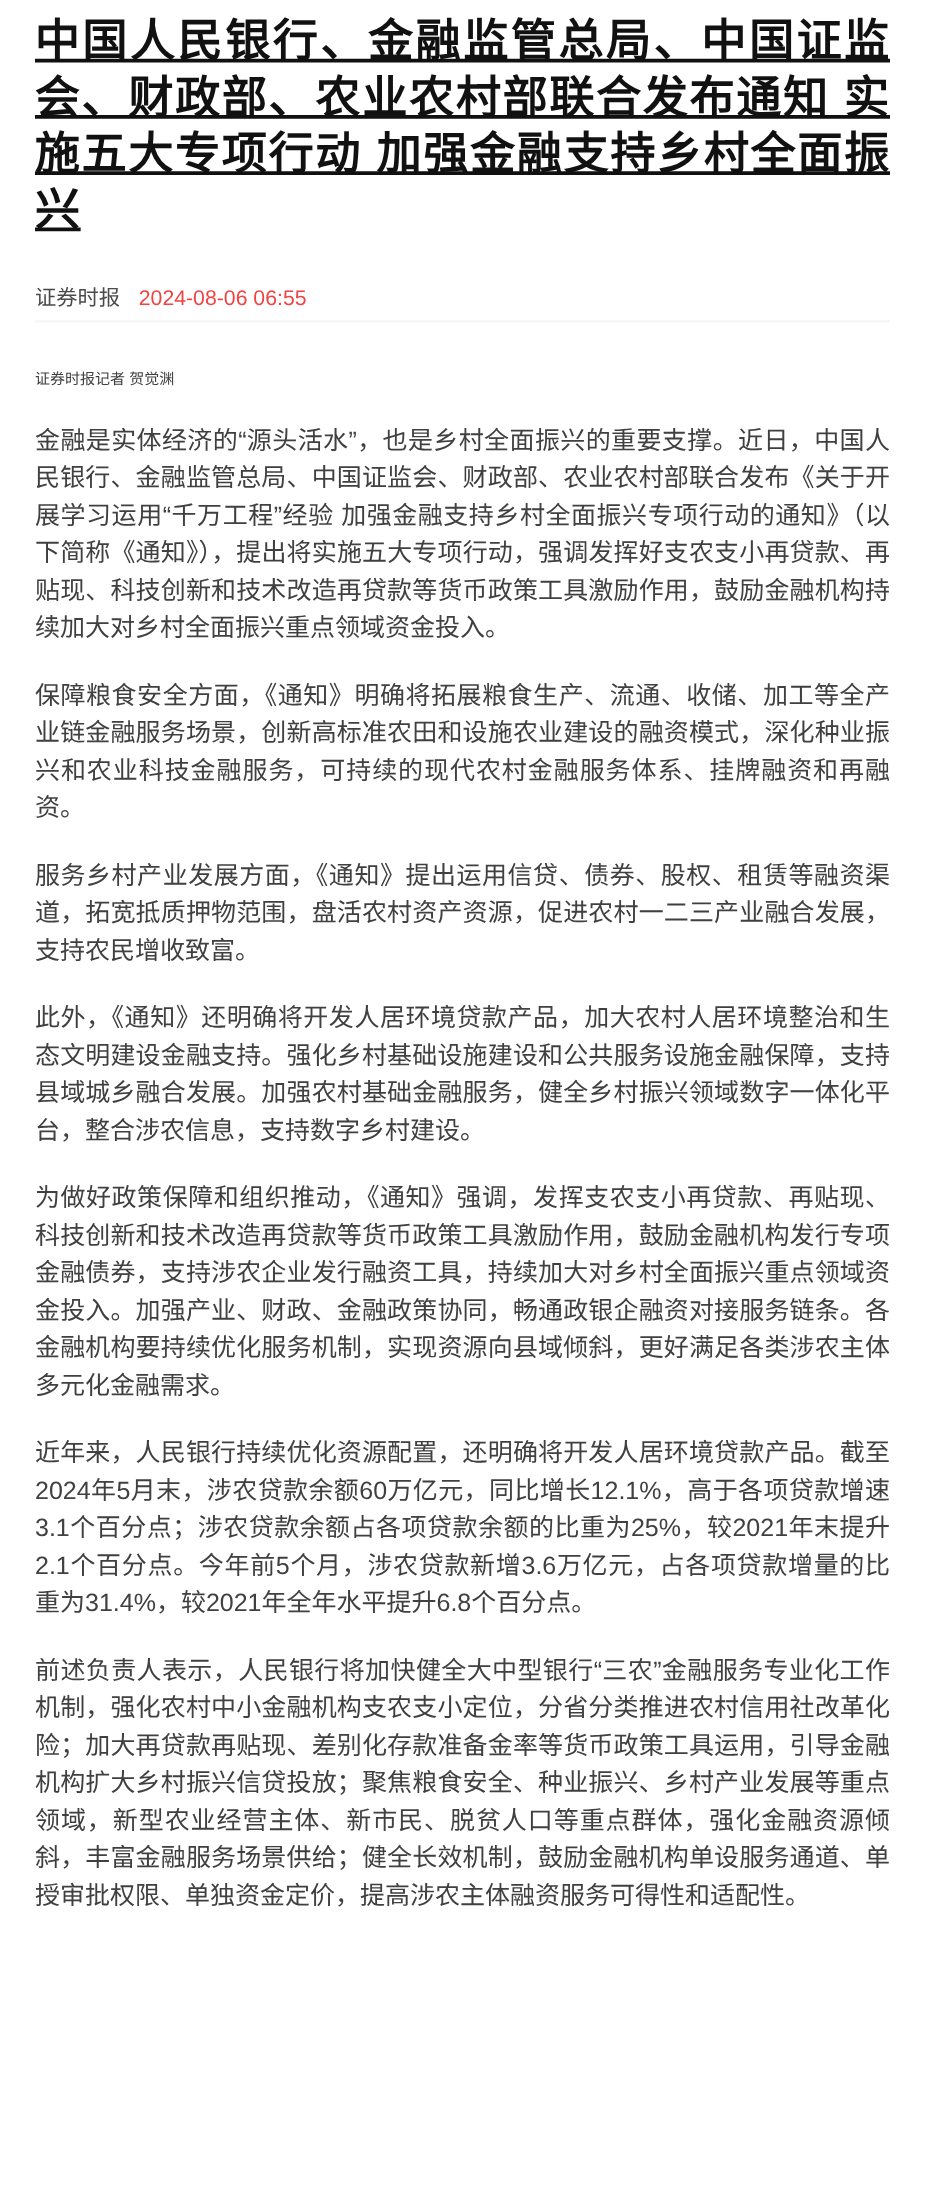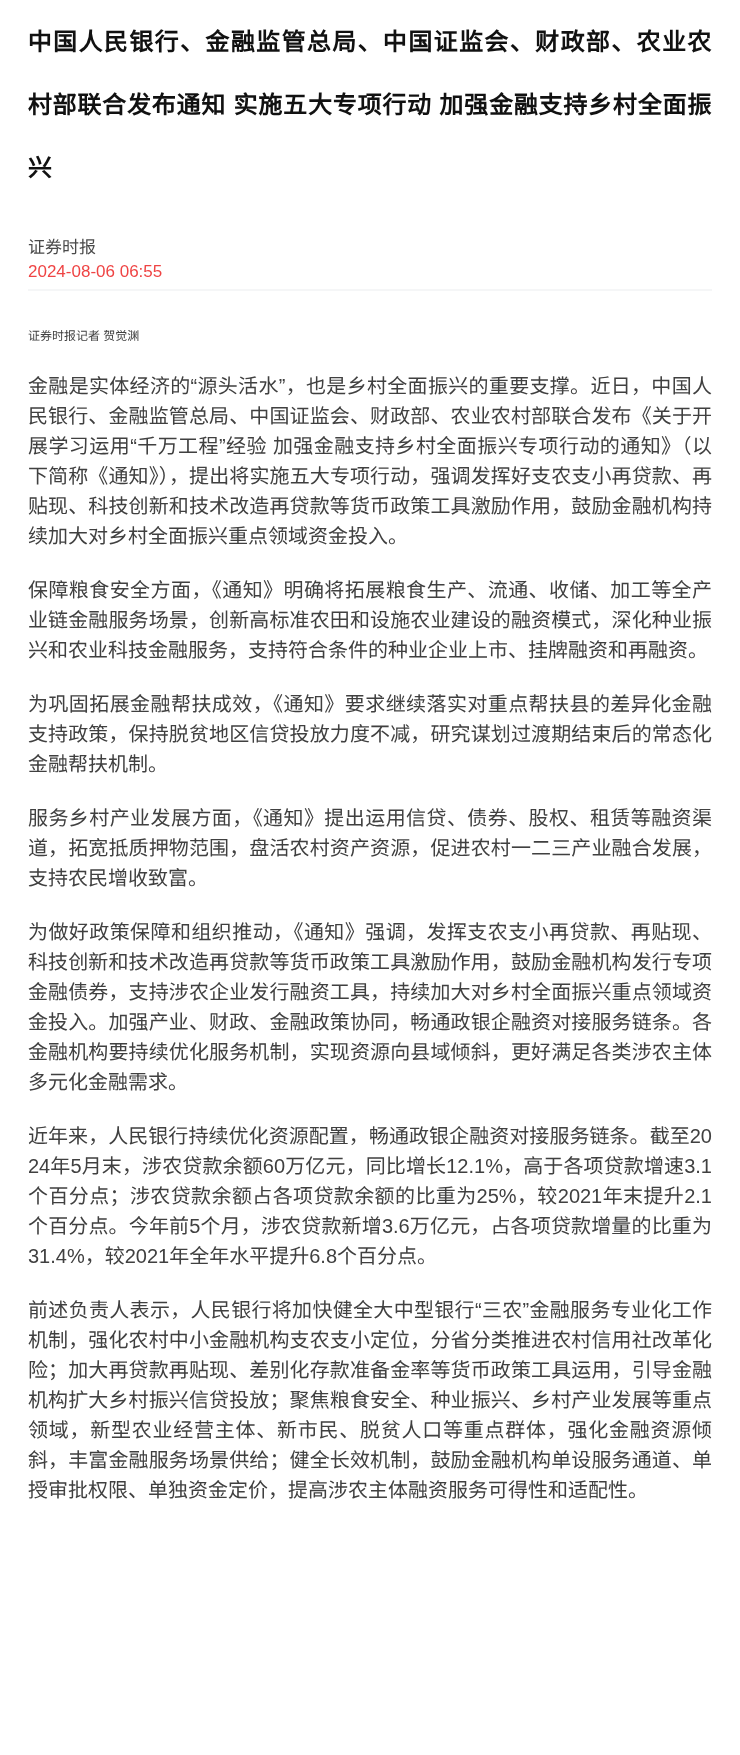--- a/index.html
+++ b/index.html
@@ -11,34 +11,34 @@
     width: 740px;
     min-height: 1755px;
     font-family: "Liberation Sans", sans-serif;
     -webkit-font-smoothing: antialiased;
   }
   .article {
     padding: 0 28px 30px 28px;
   }
   .article-title {
     margin: 10px 0 0 0;
-    font-size: 24px;
-    line-height: 63px;
+    font-size: 36px;
+    line-height: 45px;
     font-weight: 700;
     color: #111111;
     letter-spacing: 0.5px;
     text-align: justify;
+    text-decoration: underline;
   }
   .byline {
     margin-top: 37px;
     display: flex;
     align-items: baseline;
     font-size: 17px;
     line-height: 24px;
-    flex-direction: column;
   }
   .byline .source {
     color: #4a4a4a;
     margin-right: 15px;
     cursor: pointer;
   }
   .byline .timestamp {
     color: #ef4444;
   }
   .divider {
@@ -75,21 +75,21 @@
     <span class="source">证券时报</span>
     <span class="timestamp">2024-08-06 06:55</span>
   </div>
 
   <div class="divider"></div>
 
   <div class="author-line">证券时报记者 贺觉渊</div>
 
   <div class="article-body">
     <p>金融是实体经济的“源头活水”，也是乡村全面振兴的重要支撑。近日，中国人民银行、金融监管总局、中国证监会、财政部、农业农村部联合发布《关于开展学习运用“千万工程”经验 加强金融支持乡村全面振兴专项行动的通知》（以下简称《通知》），提出将实施五大专项行动，强调发挥好支农支小再贷款、再贴现、科技创新和技术改造再贷款等货币政策工具激励作用，鼓励金融机构持续加大对乡村全面振兴重点领域资金投入。</p>
-    <p>保障粮食安全方面，《通知》明确将拓展粮食生产、流通、收储、加工等全产业链金融服务场景，创新高标准农田和设施农业建设的融资模式，深化种业振兴和农业科技金融服务，支持符合条件的种业企业上市、挂牌融资和再融资。</p>
-    <p>为巩固拓展金融帮扶成效，《通知》要求继续落实对重点帮扶县的差异化金融支持政策，保持脱贫地区信贷投放力度不减，研究谋划过渡期结束后的常态化金融帮扶机制。</p>
+    <p>保障粮食安全方面，《通知》明确将拓展粮食生产、流通、收储、加工等全产业链金融服务场景，创新高标准农田和设施农业建设的融资模式，深化种业振兴和农业科技金融服务，可持续的现代农村金融服务体系、挂牌融资和再融资。</p>
     <p>服务乡村产业发展方面，《通知》提出运用信贷、债券、股权、租赁等融资渠道，拓宽抵质押物范围，盘活农村资产资源，促进农村一二三产业融合发展，支持农民增收致富。</p>
+    <p>此外，《通知》还明确将开发人居环境贷款产品，加大农村人居环境整治和生态文明建设金融支持。强化乡村基础设施建设和公共服务设施金融保障，支持县域城乡融合发展。加强农村基础金融服务，健全乡村振兴领域数字一体化平台，整合涉农信息，支持数字乡村建设。</p>
     <p>为做好政策保障和组织推动，《通知》强调，发挥支农支小再贷款、再贴现、科技创新和技术改造再贷款等货币政策工具激励作用，鼓励金融机构发行专项金融债券，支持涉农企业发行融资工具，持续加大对乡村全面振兴重点领域资金投入。加强产业、财政、金融政策协同，畅通政银企融资对接服务链条。各金融机构要持续优化服务机制，实现资源向县域倾斜，更好满足各类涉农主体多元化金融需求。</p>
-    <p>近年来，人民银行持续优化资源配置，畅通政银企融资对接服务链条。截至2024年5月末，涉农贷款余额60万亿元，同比增长12.1%，高于各项贷款增速3.1个百分点；涉农贷款余额占各项贷款余额的比重为25%，较2021年末提升2.1个百分点。今年前5个月，涉农贷款新增3.6万亿元，占各项贷款增量的比重为31.4%，较2021年全年水平提升6.8个百分点。</p>
+    <p>近年来，人民银行持续优化资源配置，还明确将开发人居环境贷款产品。截至2024年5月末，涉农贷款余额60万亿元，同比增长12.1%，高于各项贷款增速3.1个百分点；涉农贷款余额占各项贷款余额的比重为25%，较2021年末提升2.1个百分点。今年前5个月，涉农贷款新增3.6万亿元，占各项贷款增量的比重为31.4%，较2021年全年水平提升6.8个百分点。</p>
     <p>前述负责人表示，人民银行将加快健全大中型银行“三农”金融服务专业化工作机制，强化农村中小金融机构支农支小定位，分省分类推进农村信用社改革化险；加大再贷款再贴现、差别化存款准备金率等货币政策工具运用，引导金融机构扩大乡村振兴信贷投放；聚焦粮食安全、种业振兴、乡村产业发展等重点领域，新型农业经营主体、新市民、脱贫人口等重点群体，强化金融资源倾斜，丰富金融服务场景供给；健全长效机制，鼓励金融机构单设服务通道、单授审批权限、单独资金定价，提高涉农主体融资服务可得性和适配性。</p>
   </div>
 
 </div>
 
 </body></html>

